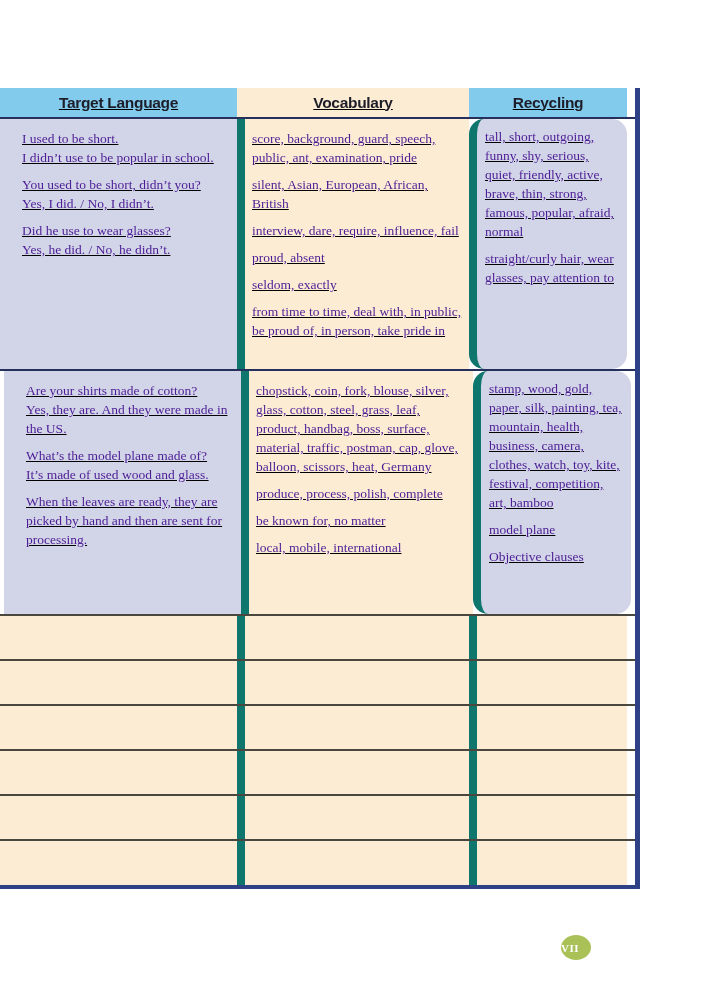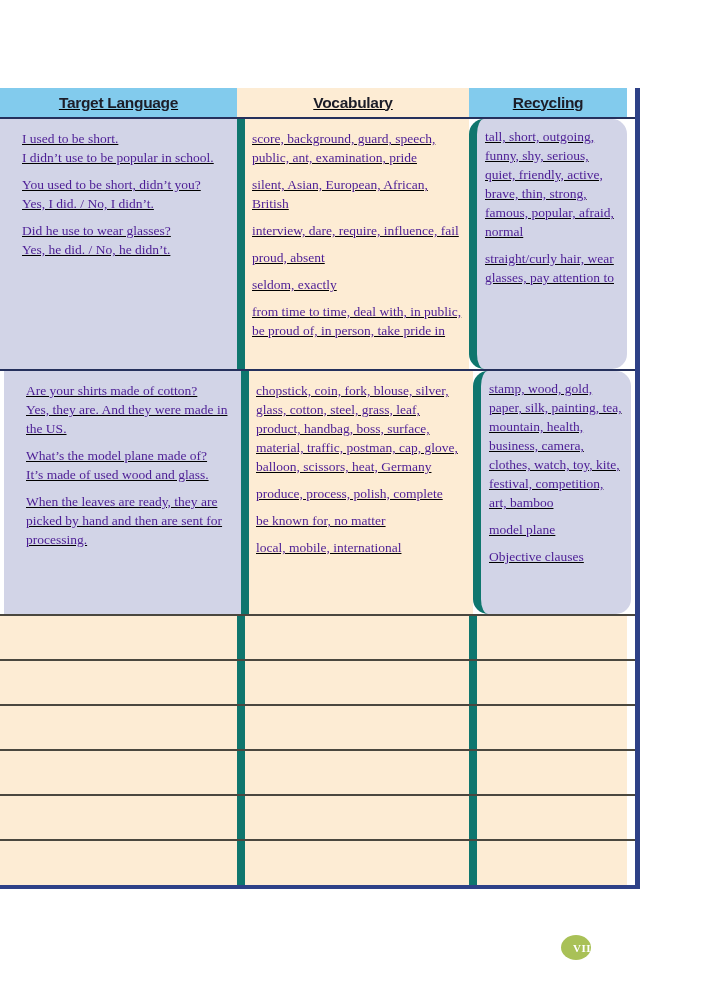--- a/index.html
+++ b/index.html
@@ -47,21 +47,21 @@
   .pad3{padding:8px 7px 0 8px;border-radius:15px;}
   .para{margin:0 0 8px 0;white-space:pre-line;}
   
   .empty-row{height:43px;border-bottom:2px solid #4a473f;display:flex;width:635px;}
   .empty-row:last-child{height:44px;border-bottom:none;}
   .empty-cell{box-sizing:border-box;}
   
   .badge{
     position:absolute;left:561px;top:935px;
     width:30px;height:25px;border-radius:50%;
-    display:flex;align-items:center;justify-content:flex-end;
+    display:flex;align-items:center;justify-content:flex-start;
     font-family:"Liberation Serif", serif;
     font-weight:bold;font-size:11px;color:#ffffff;letter-spacing:0.5px;
   }
 </style>
 </head>
 <body>
 
 <div class="page">
 
   <div class="doc-table">

